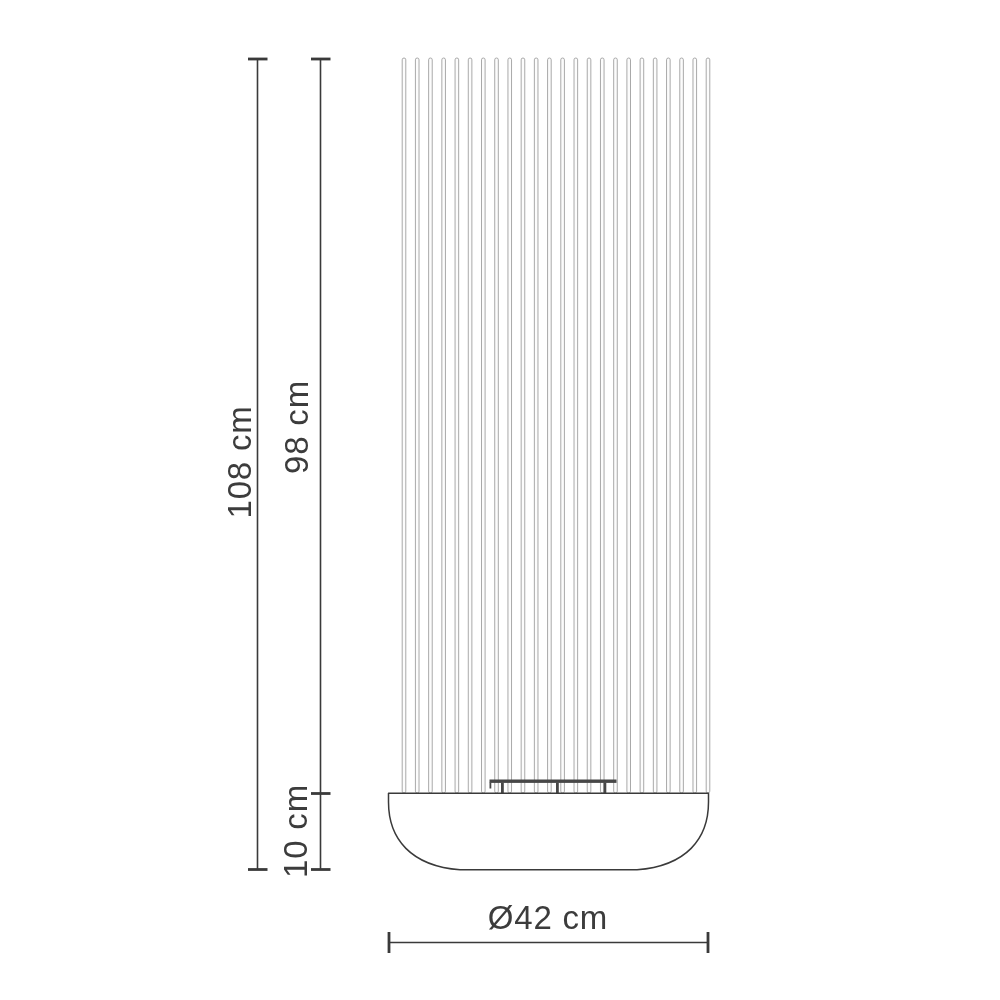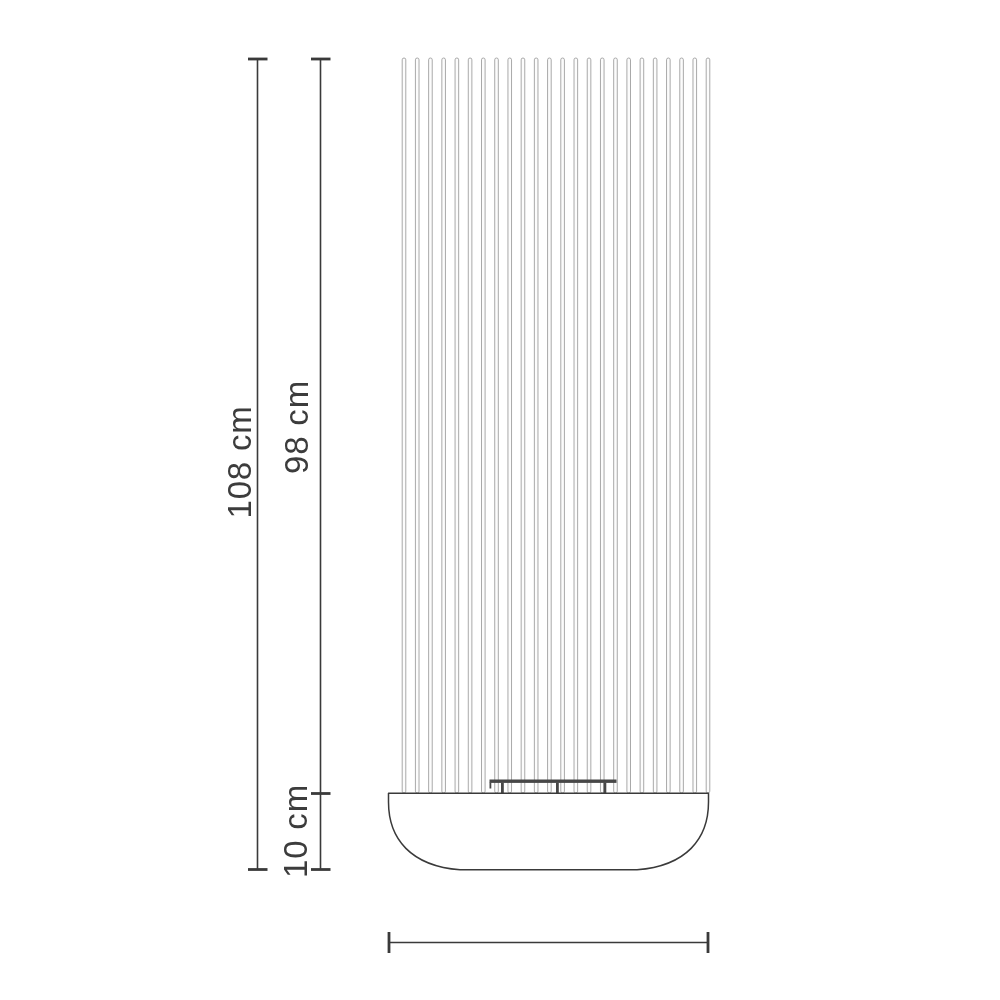--- a/index.html
+++ b/index.html
@@ -105,13 +105,14 @@
       <line x1="708" y1="932" x2="708" y2="953" stroke-width="2.8"></line>
     </g>
   </svg>
 
   <div class="dim-label vertical" style="left:240px; top:462px;">108 cm</div>
 
   <div class="dim-label vertical" style="left:297px; top:427px;">98 cm</div>
 
   <div class="dim-label vertical" style="left:296px; top:831px;">10 cm</div>
 
+  <div class="dim-label" style="left:548px; top:918px;">Ø42 cm</div>
 </div>
 
 </body></html>

